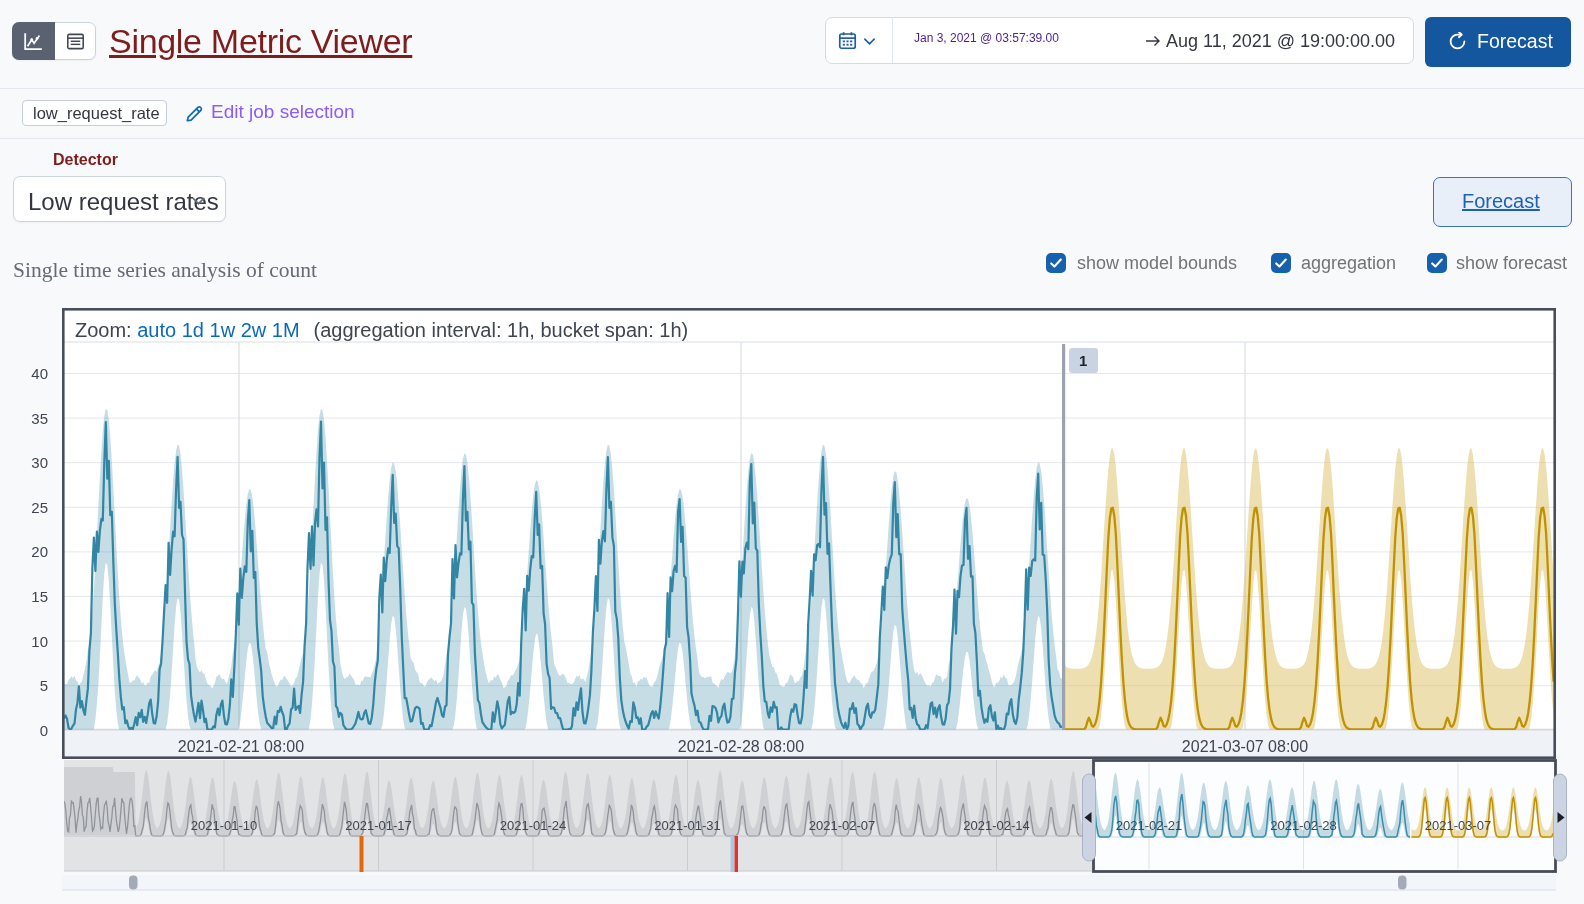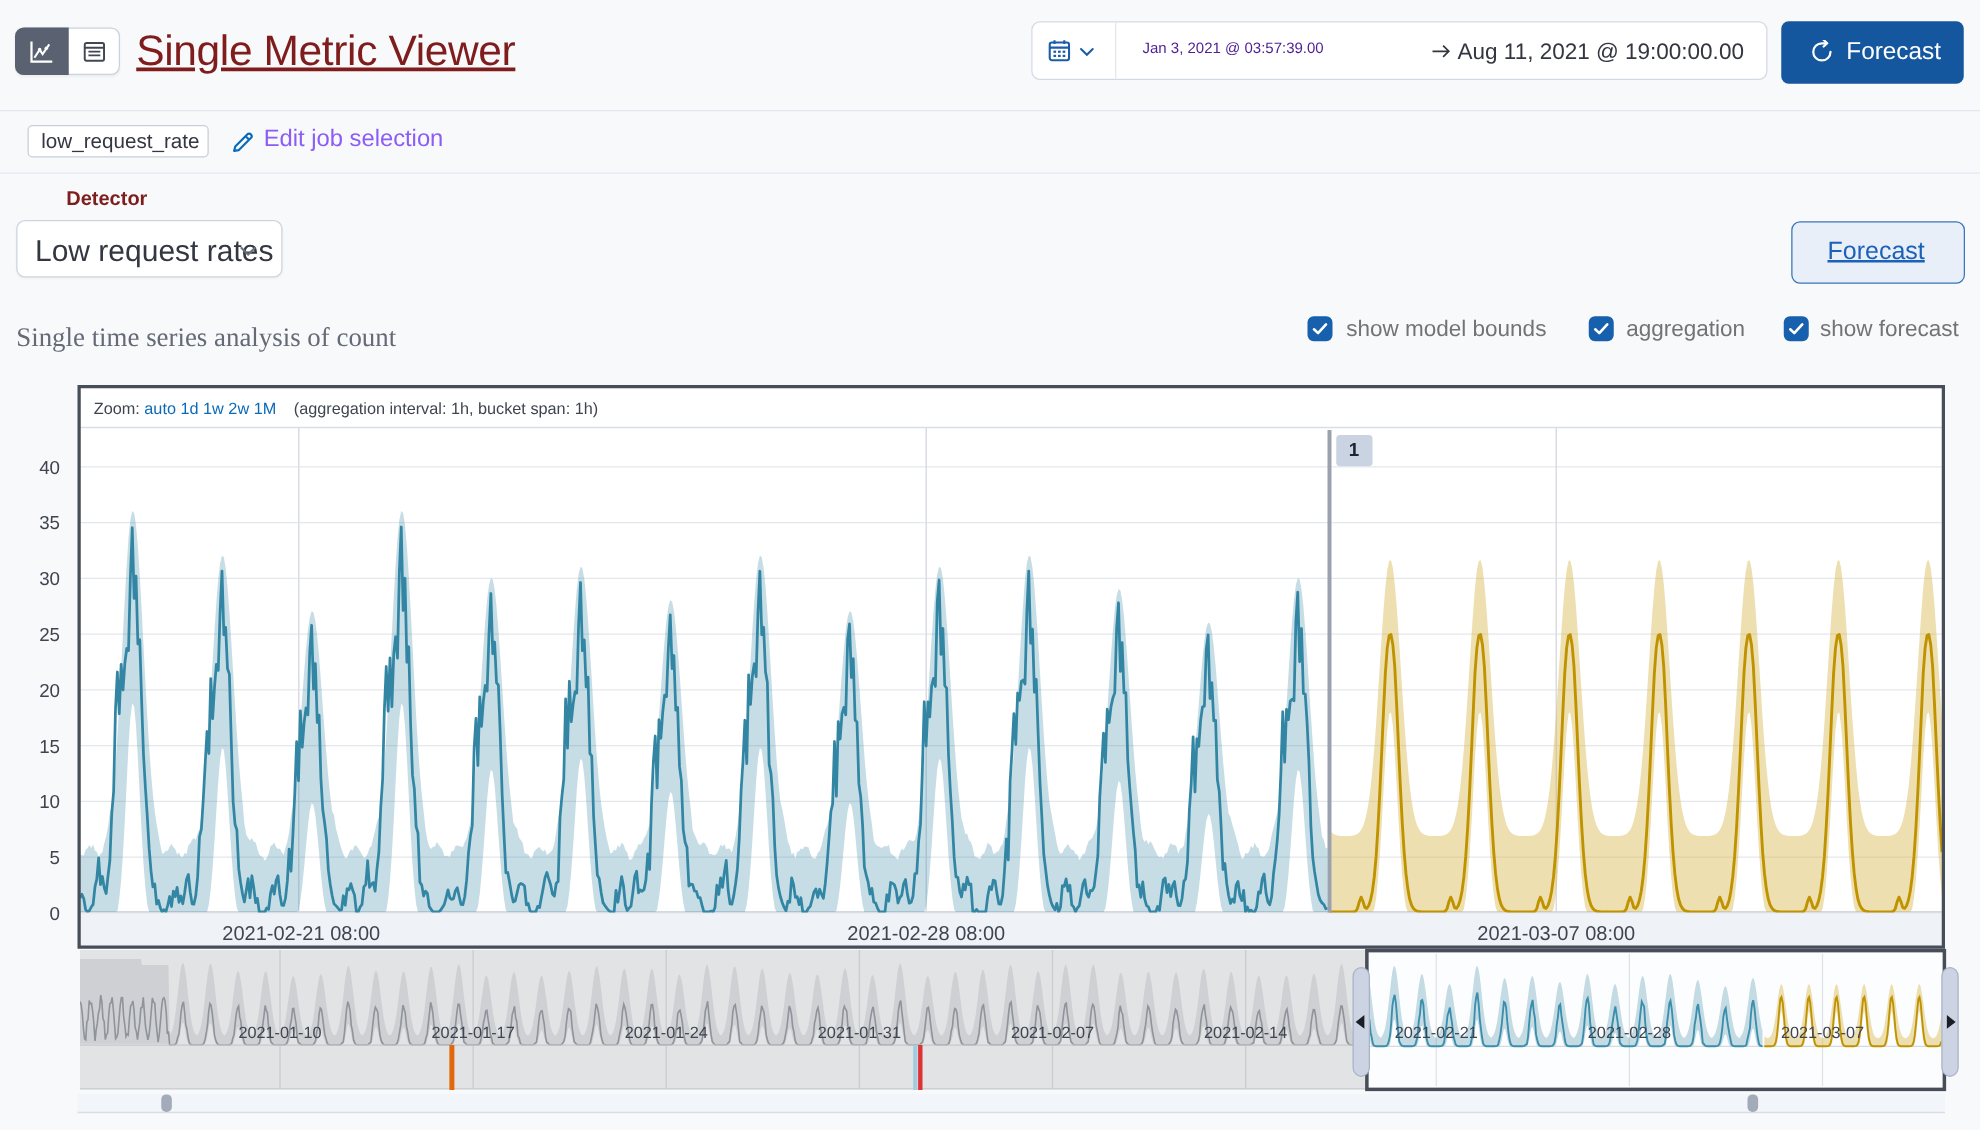--- a/index.html
+++ b/index.html
@@ -188,14 +188,14 @@
 <path d="M1091.5,812 L1084.5,817.5 L1091.5,823 Z" fill="#1b1e24"></path>
 <rect x="1553.5" y="774" width="13" height="87" rx="7" fill="#ccd3e2" stroke="#a9b2c6" stroke-width="1"></rect>
 <path d="M1557.5,812 L1564.5,817.5 L1557.5,823 Z" fill="#1b1e24"></path>
 </g>
 <rect x="62" y="875" width="1494" height="15" fill="#f2f5f9"></rect>
 <line x1="62" y1="890" x2="1556" y2="890" stroke="#d8dee8" stroke-width="1.2"></line>
 <rect x="129" y="875.5" width="8.5" height="14" rx="4" fill="#a4abb8"></rect>
 <rect x="1398" y="875.5" width="8.5" height="14" rx="4" fill="#a4abb8"></rect>
 </svg>
 
-<div class="abs" style="left:75px;top:319px;font-size:13px;color:#3f4550;">Zoom: <span class="link">auto 1d 1w 2w 1M</span><span style="display:inline-block;width:14px;"></span>(aggregation interval: 1h, bucket span: 1h)</div>
+<div class="abs" style="left:75px;top:319px;font-size:20px;color:#3f4550;">Zoom: <span class="link">auto 1d 1w 2w 1M</span><span style="display:inline-block;width:14px;"></span>(aggregation interval: 1h, bucket span: 1h)</div>
 <div class="abs" style="left:1069px;top:348px;width:29px;height:25px;background:#cad3e2;border-radius:3px;"></div>
 <div class="abs" style="left:1079px;top:352px;font-size:15px;font-weight:700;color:#20242c;">1</div>
 </body></html>

